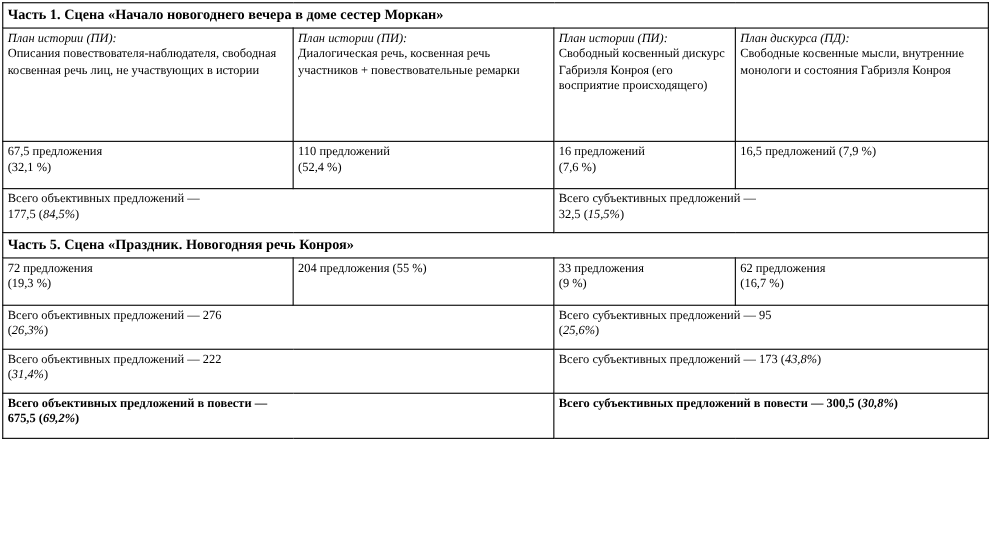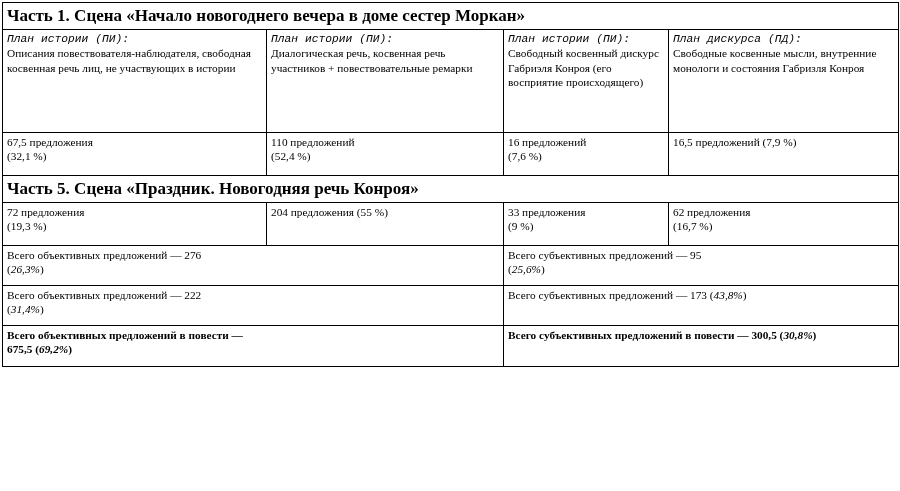--- a/index.html
+++ b/index.html
@@ -36,21 +36,21 @@
     overflow: hidden;
   }
   
   col.c1 { width: 264px; }
   col.c2 { width: 237px; }
   col.c3 { width: 165px; }
   col.c4 { width: 230px; }
 
   td.part-head {
     font-weight: bold;
-    font-size: 17px;
+    font-size: 13px;
     padding-top: 3px;
     padding-bottom: 3px;
     height: 18px;
   }
   td.plan-cell {
     height: 98px;
   }
   td.count-cell {
     height: 38px;
     margin-left: 16px;
@@ -58,21 +58,20 @@
   td.total-cell {
     height: 35px;
   }
   td.total-cell-tall {
     height: 36px;
     font-weight: bold;
   }
   .plan-label {
     font-style: italic;
     display: block;
-    font-family: Liberation Mono, monospace;
   }
   .plan-body {
     display: block;
   }
   .pct-i {
     font-style: italic;
   }
 </style>
 </head>
 <body>
@@ -111,20 +110,24 @@
         </td>
       </tr>
 
       <tr>
         <td class="count-cell pre">67,5 предложения<br>(32,1 %)</td>
         <td class="count-cell pre">110 предложений<br>(52,4 %)</td>
         <td class="count-cell pre">16 предложений<br>(7,6 %)</td>
         <td class="count-cell pre">16,5 предложений (7,9 %)</td>
       </tr>
 
+      <tr>
+        <td class="total-cell" colspan="2"><span class="pre">Всего объективных предложений —<br>177,5 (</span><span class="pct-i">84,5%</span>)</td>
+        <td class="total-cell" colspan="2"><span class="pre">Всего субъективных предложений —<br>32,5 (</span><span class="pct-i">15,5%</span>)</td>
+      </tr>
 
       <tr>
         <td class="part-head" colspan="4">Часть 5. Сцена «Праздник. Новогодняя речь Конроя»</td>
       </tr>
 
       <tr>
         <td class="count-cell pre">72 предложения<br>(19,3 %)</td>
         <td class="count-cell pre">204 предложения (55 %)</td>
         <td class="count-cell pre">33 предложения<br>(9 %)</td>
         <td class="count-cell pre">62 предложения<br>(16,7 %)</td>

